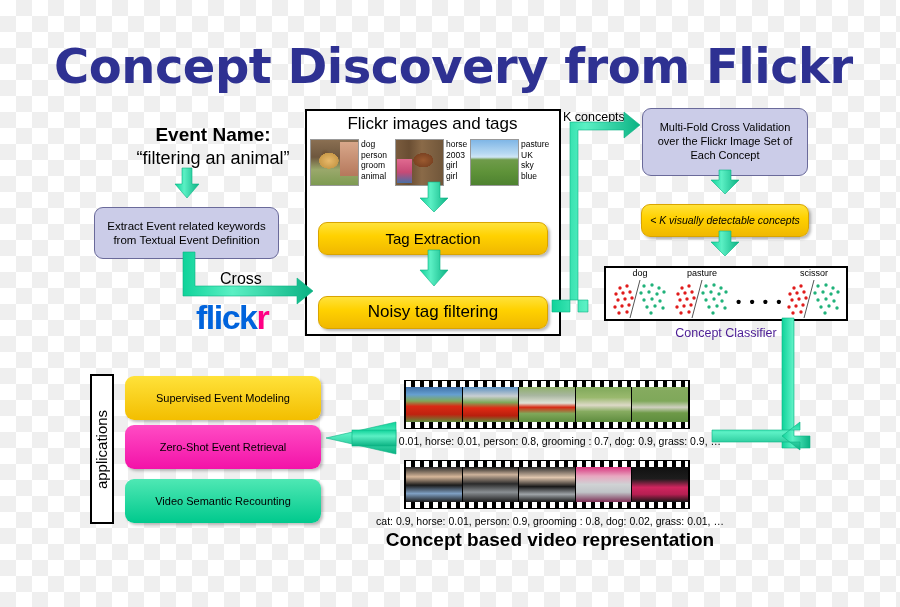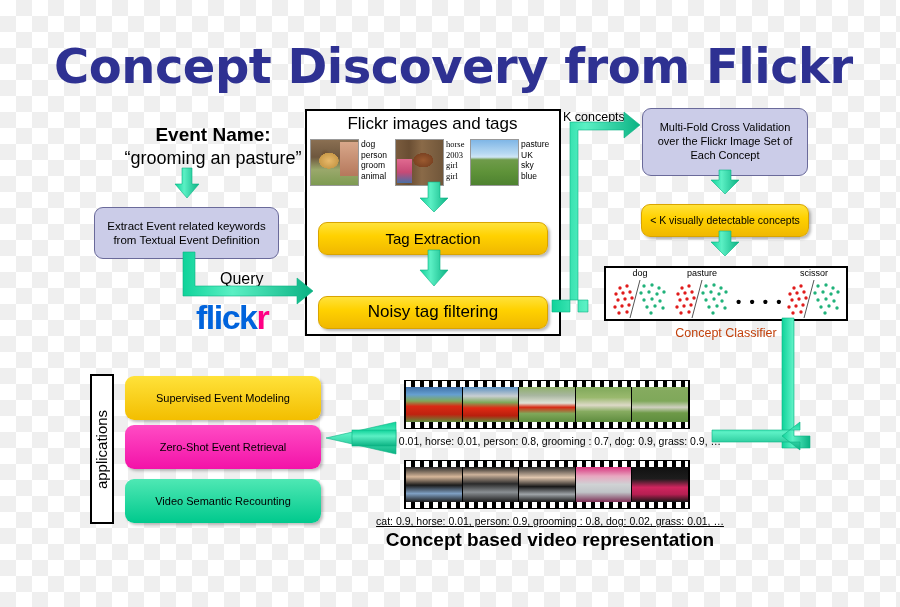--- a/index.html
+++ b/index.html
@@ -64,36 +64,36 @@
     border-radius:9px;
     color:#000;
     text-align:center;
     display:flex;align-items:center;justify-content:center;
     box-sizing:border-box;
     box-shadow:2px 2px 3px rgba(0,0,0,0.28);
     line-height:1.2;
   }
   #tag-extraction{left:318px;top:214px;width:230px;height:33px;font-size:15px;}
   #noisy-filter{left:318px;top:288px;width:230px;height:33px;font-size:17px;}
-  #k-visual{left:641px;top:196px;width:168px;height:33px;font-size:10.5px;padding:0 4px;}
+  #k-visual{left:641px;top:196px;width:168px;height:33px;font-size:10.5px;padding:0 4px;font-style:italic;}
 
   
   #flickr-panel{
     left:305px;top:101px;width:256px;height:227px;
     background:#fff;border:2px solid #000;box-sizing:border-box;
   }
   #flickr-panel-title{
     left:330px;top:106px;width:205px;text-align:center;
     font-size:17px;color:#000;
   }
   .tag-unit{position:absolute;top:131px;display:flex;align-items:flex-start;}
   .thumb{width:47px;height:45px;border:1px solid #999;overflow:hidden;position:relative;flex:0 0 auto;}
   .tags{font-size:8.5px;line-height:10.5px;color:#000;padding-left:2px;white-space:nowrap;}
   #unit-0{left:310px;}
-  #unit-1{left:395px;font-family:Liberation Serif, serif;}
+  #unit-1{left:395px;}
   #unit-2{left:470px;}
 
   
   .ph-dog{
     background:
       radial-gradient(ellipse 16px 13px at 38% 46%,#E8B96A 0%,#C99A49 60%,rgba(0,0,0,0) 62%),
       radial-gradient(ellipse 7px 9px at 30% 34%,#6b4a2a 0%,rgba(0,0,0,0) 70%),
       linear-gradient(180deg,#8a6f52 0%,#6e573e 38%,#9aa86b 66%,#7e9b52 100%);
   }
   .ph-dog:after{
@@ -126,21 +126,21 @@
   #flickr-logo .fl-blue{color:#0063DC;}
   #flickr-logo .fl-pink{color:#FF0084;}
 
   
   #classifier-box{
     left:604px;top:258px;width:244px;height:55px;
     background:#fff;border:2px solid #000;box-sizing:border-box;
   }
   #classifier-caption{
     left:604px;top:318px;width:244px;text-align:center;
-    font-size:12.5px;color:#c2410c;
+    font-size:12.5px;color:#4c1d95;
   }
   .cls-unit{position:absolute;top:262px;width:60px;height:48px;}
   #cls-0{left:610px;}
   #cls-1{left:672px;}
   #cls-2{left:784px;}
   .cls-label{position:absolute;top:-2px;left:0;width:60px;text-align:center;font-size:9px;color:#000;}
   .cls-plot{position:absolute;top:10px;left:0;width:60px;height:38px;}
   #cls-dots{left:736px;top:285px;font-size:15px;letter-spacing:2px;font-weight:bold;color:#000;}
 
   
@@ -194,42 +194,42 @@
   .fcat3{background:linear-gradient(180deg,#2c2c2c 0%,#e0c6ae 30%,#191919 56%,#9fa4a8 78%,#161616 100%);}
   .fcat4{background:linear-gradient(180deg,#d7357e 0%,#e8a7c0 26%,#cfd2d4 50%,#c0c4c7 72%,#7d2f55 100%);}
   .fcat5{background:linear-gradient(180deg,#111 0%,#1d1d1d 34%,#d0255f 58%,#b61f52 78%,#161616 100%);}
 
   
   .vid-caption{
     left:340px;width:420px;text-align:center;
     font-size:10.5px;color:#000;white-space:nowrap;
   }
   #caption-0{top:427px;}
-  #caption-1{top:507px;text-decoration:underline;}
+  #caption-1{top:507px;}
   #bottom-title{
     left:340px;top:521px;width:420px;text-align:center;
     font-size:19px;font-weight:bold;color:#000;
   }
 
   
   #arrows{position:absolute;inset:0;pointer-events:none;}
 </style>
 </head>
 <body>
 
 <div id="canvas"></div>
 
 <div class="abs" id="title">Concept Discovery from Flickr</div>
 
 <div class="abs" id="event-name-label">Event Name:</div>
-<div class="abs" id="event-name-value">“grooming an pasture”</div>
+<div class="abs" id="event-name-value">“filtering an animal”</div>
 
 <div class="abs lav-box" id="extract-box">Extract Event related keywords from Textual Event Definition</div>
 
-<div class="abs" id="query-label">Query</div>
+<div class="abs" id="query-label">Cross</div>
 <div class="abs" id="flickr-logo"><span class="fl-blue">flick</span><span class="fl-pink">r</span></div>
 
 <div class="abs" id="flickr-panel"></div>
 <div class="abs" id="flickr-panel-title">Flickr images and tags</div>
 
 <div class="abs tag-unit" id="unit-0">
   <div class="thumb ph-dog"></div>
   <div class="tags">
     <div>dog</div>
     <div>person</div>

